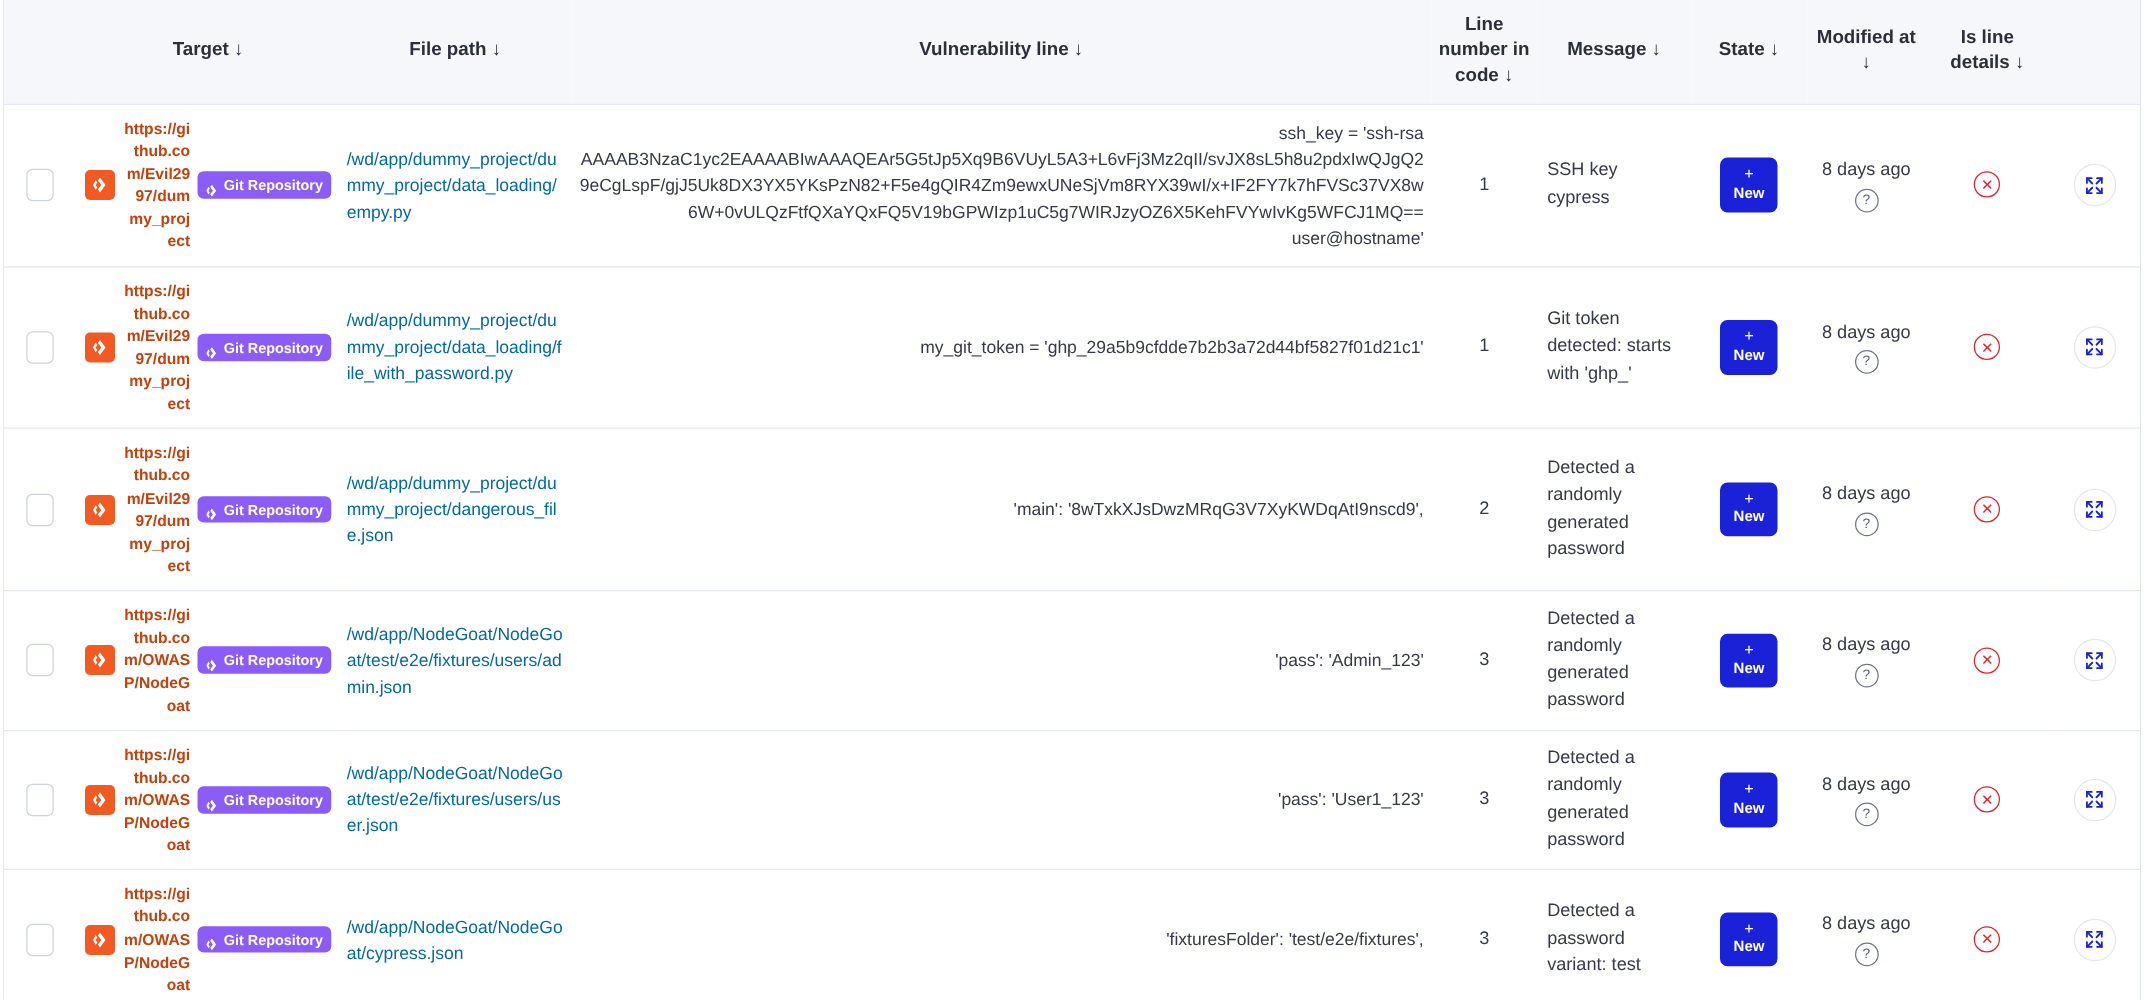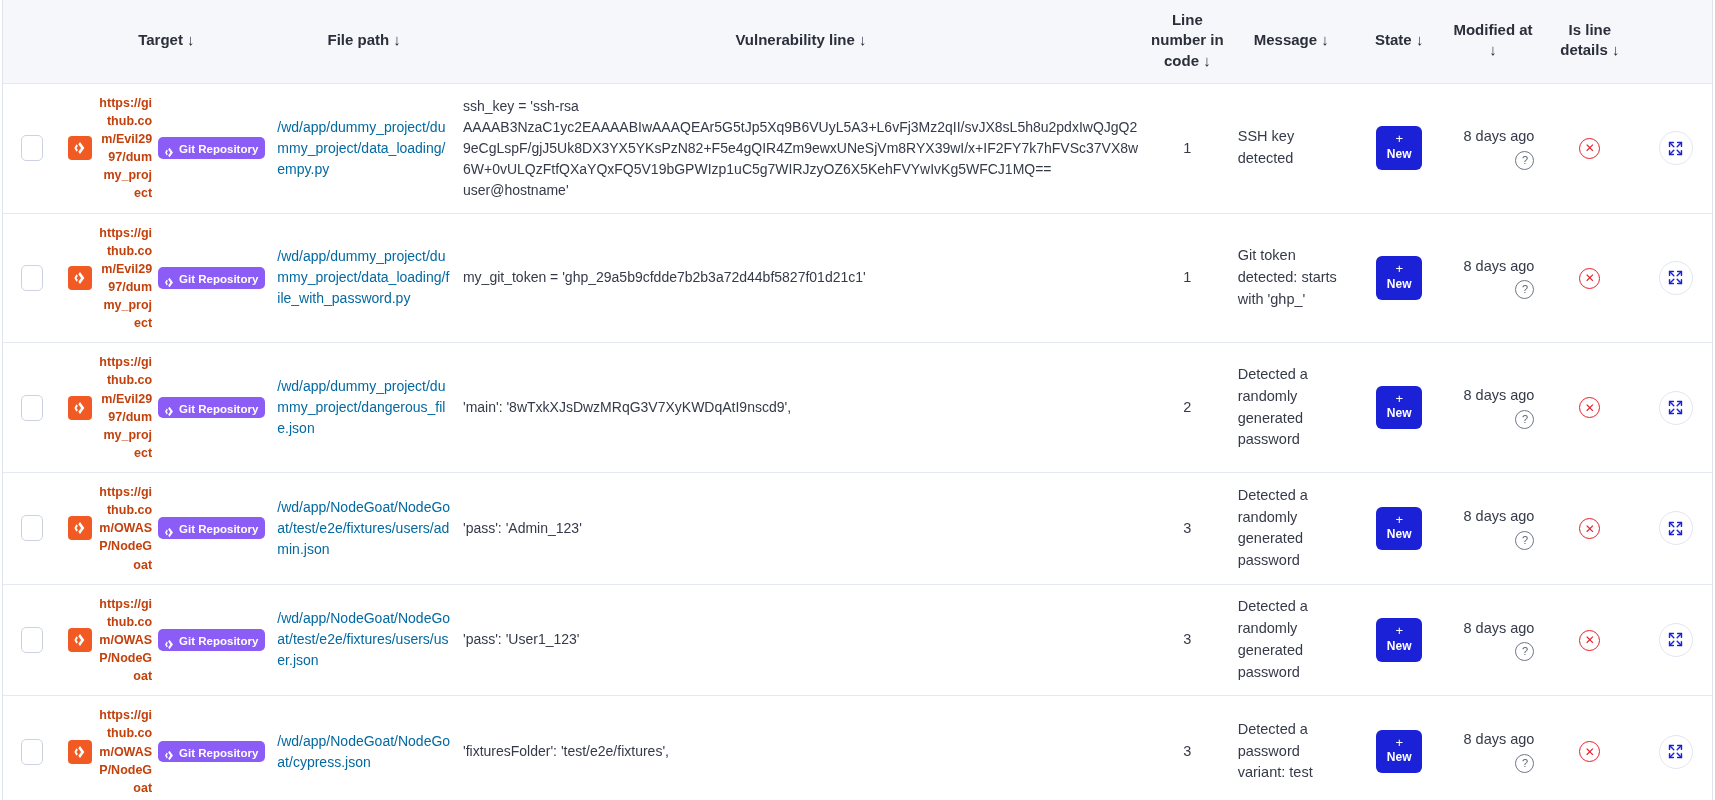--- a/index.html
+++ b/index.html
@@ -73,33 +73,33 @@
   .repo-badge{
     background:#8b5cf6;color:#fff;border-radius:5px;
     font-size:11.5px;font-weight:600;
     padding:4px 7px 1px 6px;
     display:inline-flex;align-items:flex-end;gap:4px;white-space:nowrap;flex:0 0 auto;
     cursor:pointer;
   }
   .repo-badge svg{display:block;}
 
   .path-cell{font-size:14px;text-align:left;line-height:1.5;color:#0369a1;}
-  .vuln-cell{font-size:14px;text-align:left;line-height:1.5;color:#353a48;padding-left:6px;}
+  .vuln-cell{font-size:14px;text-align:right;line-height:1.5;color:#353a48;padding-left:6px;}
   .line-cell{text-align:center;font-size:14.5px;}
   .msg-cell{text-align:left;font-size:14.5px;line-height:1.5;padding-left:8px;}
 
   .state-btn{
     background:#1a21d6;color:#fff;border:none;border-radius:6px;
     font-family:inherit;font-size:12px;font-weight:600;
     padding:6px 0 8px 0;width:46px;line-height:1.25;
     display:block;margin:0 auto;cursor:pointer;text-align:center;
   }
   .state-btn .plus{display:block;font-size:13px;line-height:1.1;font-weight:400;}
 
-  .mod-cell{text-align:right;font-size:14.5px;line-height:1.5;}
+  .mod-cell{text-align:center;font-size:14.5px;line-height:1.5;}
   .qmark{
     display:inline-flex;align-items:center;justify-content:center;
     width:17px;height:17px;border:1.3px solid #6f7687;border-radius:50%;
     font-size:11px;color:#5d6475;margin-top:3px;cursor:pointer;
     line-height:1;
   }
   .det-cell{text-align:center;}
   .no-icon{
     display:inline-flex;align-items:center;justify-content:center;
     width:19px;height:19px;border:1.6px solid #e4202b;border-radius:50%;
@@ -151,21 +151,21 @@
                   <path d="M8 1.2 13 8 8 14.8 6.1 12.2 9.2 8 6.1 3.8z" fill="#ffffff"></path>
                   <path d="M4 3.6 5.6 5.8 3.9 8 5.6 10.2 4 12.4 1.6 8z" fill="#ffffff"></path>
                 </svg>
                 <span>Git Repository</span>
               </span>
             </div>
           </td>
           <td class="c-path path-cell">/wd/app/dummy_project/dummy_project/data_loading/empy.py</td>
           <td class="c-vuln vuln-cell">ssh_key = 'ssh-rsa AAAAB3NzaC1yc2EAAAABIwAAAQEAr5G5tJp5Xq9B6VUyL5A3+L6vFj3Mz2qII/svJX8sL5h8u2pdxIwQJgQ29eCgLspF/gjJ5Uk8DX3YX5YKsPzN82+F5e4gQIR4Zm9ewxUNeSjVm8RYX39wI/x+IF2FY7k7hFVSc37VX8w6W+0vULQzFtfQXaYQxFQ5V19bGPWIzp1uC5g7WIRJzyOZ6X5KehFVYwIvKg5WFCJ1MQ== user@hostname'</td>
           <td class="c-line line-cell">1</td>
-          <td class="c-msg msg-cell">SSH key detected</td>
+          <td class="c-msg msg-cell">SSH key cypress</td>
           <td class="c-state">
             <button class="state-btn"><span class="plus">+</span><span>New</span></button>
           </td>
           <td class="c-mod mod-cell"><span>8 days ago</span><span class="qmark">?</span></td>
           <td class="c-det det-cell"><span class="no-icon">✕</span></td>
           <td class="c-exp exp-cell"><span class="exp-btn">
               <svg width="17" height="17" viewBox="0 0 20 20" fill="none" stroke="#1a21d6" stroke-width="1.7" stroke-linecap="round" stroke-linejoin="round">
                 <path d="M3 7.5V3h4.5"></path>
                 <path d="M3 3l5 5"></path>
                 <path d="M17 7.5V3h-4.5"></path>

